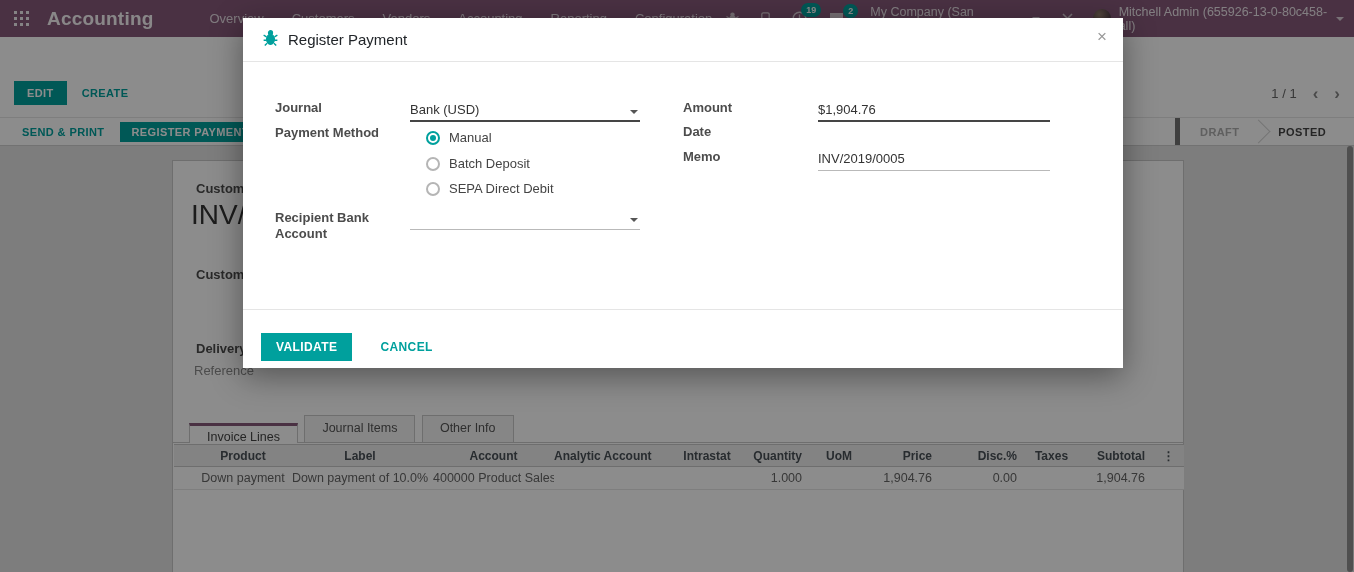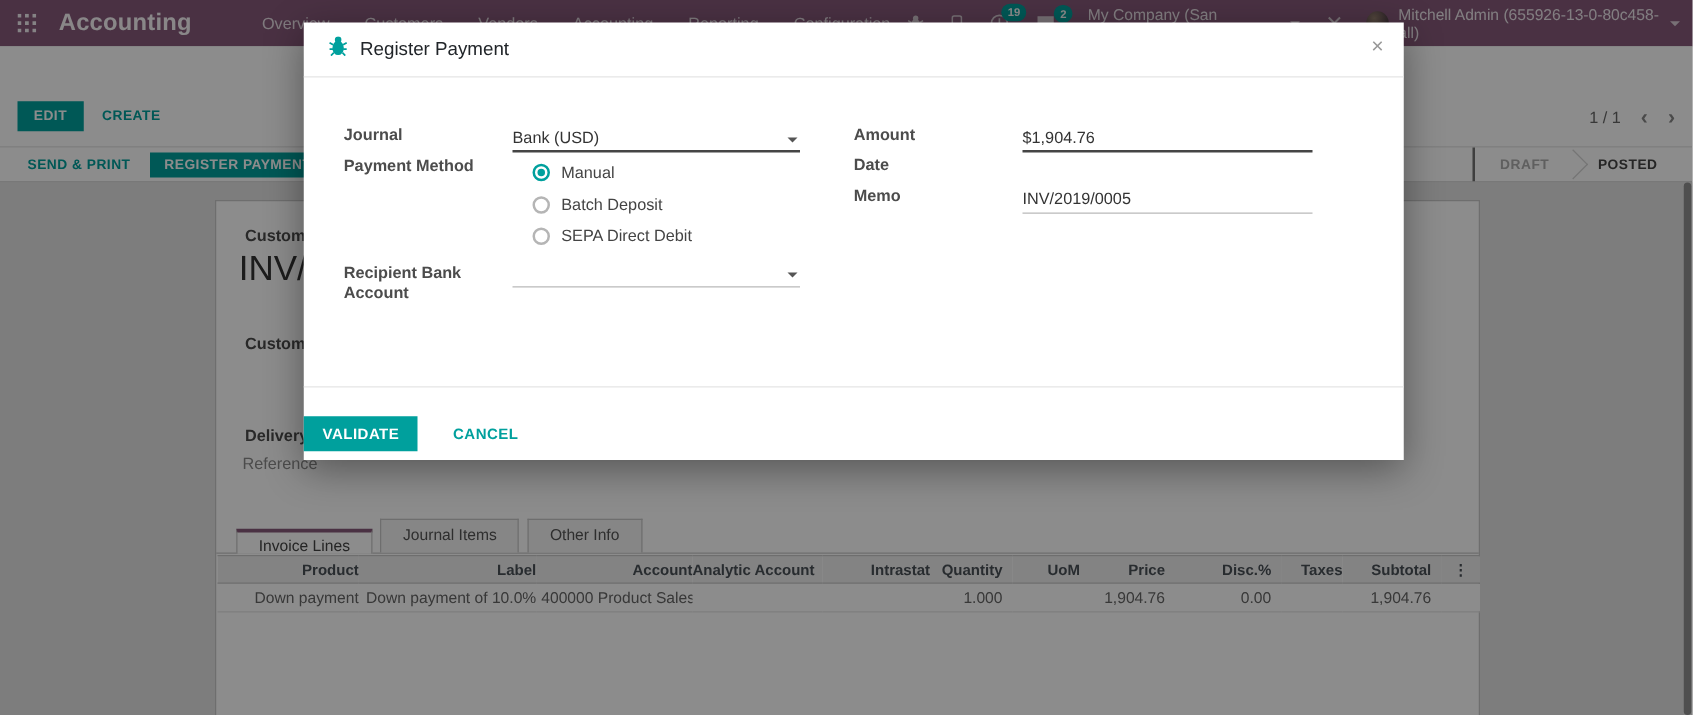--- a/index.html
+++ b/index.html
@@ -39,21 +39,21 @@
   .pager { position:absolute; right:14px; top:49px; display:flex; align-items:center; font-size:13px; color:#666; }
   .pager-arrow { font-size:17px; font-weight:bold; color:#888; margin-left:16px; cursor:pointer; line-height:14px; }
 
   
   .statusbar { position:absolute; top:117px; left:0; right:0; height:29px; background:#fff;
                border-top:1px solid #e5e5e5; border-bottom:1px solid #cfcfcf; z-index:1; display:flex; align-items:center; }
   .btn-sendprint { margin-left:22px; color:#00a09d; font-size:11px; font-weight:bold; letter-spacing:.4px;
                    background:none; border:none; cursor:pointer; }
   .btn-regpay { margin-left:16px; background:#00a09d; color:#fff; font-size:11px; font-weight:bold;
                 letter-spacing:.4px; padding:4px 11px; border:none; cursor:pointer; }
-  .steps { position:absolute; right:8px; top:0; bottom:0; display:flex; align-items:center; border-left:2px solid #737373; }
+  .steps { position:absolute; right:8px; top:0; bottom:0; display:flex; align-items:center; border-left:5px solid #737373; }
   .step { padding:0 20px; font-size:11px; font-weight:bold; letter-spacing:.4px; color:#adadad; cursor:pointer; }
   .step.active { color:#444; }
   .step-arrow { width:17px; height:17px; border-top:1px solid #d5d5d5; border-right:1px solid #d5d5d5;
                 transform:rotate(45deg); margin:0 -9px; }
 
   
   .content { position:absolute; top:146px; left:0; right:0; bottom:0; background:#e4e4e4; z-index:1; }
   .sheet { position:absolute; left:172px; width:1012px; top:14px; bottom:-6px; background:#fff;
            border:1px solid #c9c9c9; }
   .doc-type { position:absolute; left:23px; top:20px; font-size:13px; font-weight:bold; color:#4c4c4c; }
@@ -66,21 +66,21 @@
   .tab { display:inline-block; padding:0 17px; line-height:24px; font-size:12.5px; color:#555;
          border:1px solid #c8c8c8; border-bottom:none; background:#f4f4f4; margin-right:2px; cursor:pointer;
          vertical-align:bottom; height:27px; }
   .tab.active { background:#fff; border-top:3px solid #875a7b; line-height:22px; color:#444; height:20px; margin-bottom:-1px; }
 
   table.lines { position:absolute; left:1px; top:283px; border-collapse:collapse; table-layout:fixed; width:1010px; }
   table.lines th { background:#efefef; border-top:1px solid #c8c8c8; border-bottom:1px solid #c8c8c8;
                    font-size:12px; color:#495057; height:22px; font-weight:bold; white-space:nowrap; overflow:hidden; }
   table.lines td { font-size:12.5px; color:#666; height:23px; border-bottom:1px solid #e6e6e6;
                    white-space:nowrap; overflow:hidden; background:#fff; }
-  .al { text-align:right; padding-left:4px; }
+  .al { text-align:center; padding-left:4px; }
   .ar { text-align:right; padding-right:8px; }
   .ac { text-align:center; }
   .pl25 { padding-left:25px; }
   .pl12 { padding-left:12px; }
   .kebab { color:#444; font-weight:bold; font-size:13px; cursor:pointer; }
 
   
   .scroll-thumb { position:absolute; right:1px; top:146px; bottom:0; width:6px; background:#909090;
                   border-radius:3px; z-index:1; cursor:pointer; }
 
@@ -99,21 +99,21 @@
   .u-light { border-bottom:1px solid #b9b9b9; }
   .fld-caret { position:absolute; right:2px; top:8px; width:0; height:0; border-left:4px solid transparent;
                border-right:4px solid transparent; border-top:4px solid #555; }
   .radio-row { position:absolute; display:flex; align-items:flex-end; cursor:pointer;margin-left:16px; }
   .radio { width:14px; height:14px; border-radius:50%; border:2px solid #b5b5b5; background:#fff;
            position:relative; flex:none; }
   .radio.sel { border-color:#00a09d; }
   .radio.sel::after { content:""; position:absolute; left:2px; top:2px; width:6px; height:6px;
                       border-radius:50%; background:#00a09d; }
   .radio-label { font-size:13px; color:#444; margin-left:9px; }
-  .modal-footer { height:74px; border-top:1px solid #e5e5e5; display:flex; align-items:center; padding-left:0; }
+  .modal-footer { height:74px; border-top:1px solid #e5e5e5; display:flex; align-items:center; padding-left:18px; }
   .btn-validate { background:#00a09d; color:#fff; font-size:12px; font-weight:bold; letter-spacing:.4px;
                   padding:7px 15px; border:none; cursor:pointer; }
   .btn-cancel { color:#00a09d; font-size:12px; font-weight:bold; letter-spacing:.4px; margin-left:28px;
                 background:none; border:none; cursor:pointer; }
 </style>
 </head>
 <body>
 
 <nav class="topbar">
   <span class="apps-btn">

